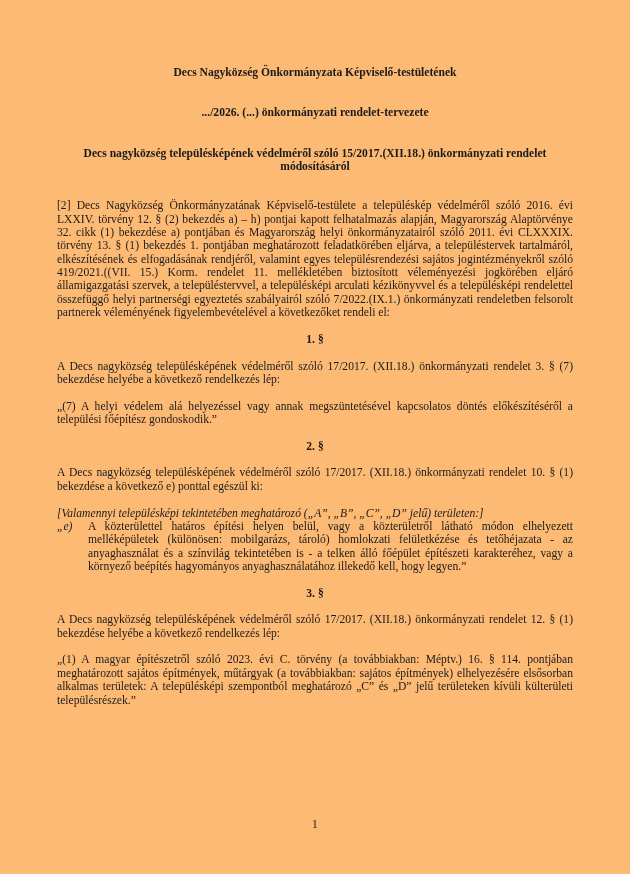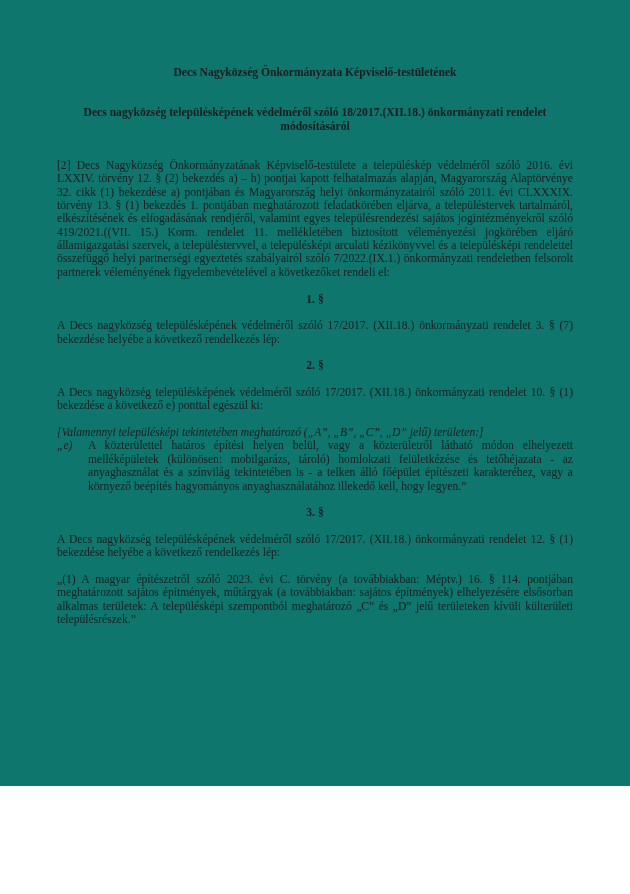--- a/index.html
+++ b/index.html
@@ -3,24 +3,24 @@
 <meta charset="utf-8">
 <style>
   html, body {
     margin: 0;
     padding: 0;
     background: #ffffff;
   }
   .page {
     position: relative;
     width: 630px;
-    height: 786px;
+    height: 874px;
     box-sizing: border-box;
     padding: 66px 57px 16px 57px;
-    background: #0f766e;
+    background: #fdba74;
     font-family: "Liberation Serif", serif;
     font-size: 11.6px;
     line-height: 13.35px;
     color: #1b1b1b;
     overflow: hidden;
   }
   .h-center {
     text-align: center;
     font-weight: bold;
   }
@@ -65,30 +65,32 @@
     text-align: center;
   }
 </style>
 </head>
 <body>
 
 <div class="page">
 
   <div class="h-center org-title">Decs Nagyközség Önkormányzata Képviselő-testületének</div>
 
+  <div class="h-center decree-number">.../2026. (...) önkormányzati rendelet-tervezete</div>
 
-  <div class="h-center decree-subject">Decs nagyközség településképének védelméről szóló 18/2017.(XII.18.) önkormányzati rendelet módosításáról</div>
+  <div class="h-center decree-subject">Decs nagyközség településképének védelméről szóló 15/2017.(XII.18.) önkormányzati rendelet módosításáról</div>
 
 
   <div class="para">[2] Decs Nagyközség Önkormányzatának Képviselő-testülete a településkép védelméről szóló 2016. évi LXXIV. törvény 12. § (2) bekezdés a) – h) pontjai kapott felhatalmazás alapján, Magyarország Alaptörvénye 32. cikk (1) bekezdése a) pontjában és Magyarország helyi önkormányzatairól szóló 2011. évi CLXXXIX. törvény 13. § (1) bekezdés 1. pontjában meghatározott feladatkörében eljárva, a településtervek tartalmáról, elkészítésének és elfogadásának rendjéről, valamint egyes településrendezési sajátos jogintézményekről szóló 419/2021.((VII. 15.) Korm. rendelet 11. mellékletében biztosított véleményezési jogkörében eljáró államigazgatási szervek, a településtervvel, a településképi arculati kézikönyvvel és a településképi rendelettel összefüggő helyi partnerségi egyeztetés szabályairól szóló 7/2022.(IX.1.) önkormányzati rendeletben felsorolt partnerek véleményének figyelembevételével a következőket rendeli el:</div>
 
   <div class="sec-head">1. §</div>
 
   <div class="para">A Decs nagyközség településképének védelméről szóló 17/2017. (XII.18.) önkormányzati rendelet 3. § (7) bekezdése helyébe a következő rendelkezés lép:</div>
 
+  <div class="quote">„(7) A helyi védelem alá helyezéssel vagy annak megszüntetésével kapcsolatos döntés előkészítéséről a települési főépítész gondoskodik.”</div>
 
   <div class="sec-head">2. §</div>
 
   <div class="para">A Decs nagyközség településképének védelméről szóló 17/2017. (XII.18.) önkormányzati rendelet 10. § (1) bekezdése a következő e) ponttal egészül ki:</div>
 
   <div class="scope-note">[Valamennyi településképi tekintetében meghatározó („A”, „B”, „C”, „D” jelű) területen:]</div>
 
   <div class="hang-item">
     <span class="hang-marker">„e)</span>
     <span>A közterülettel határos építési helyen belül, vagy a közterületről látható módon elhelyezett melléképületek (különösen: mobilgarázs, tároló) homlokzati felületkézése és tetőhéjazata - az anyaghasználat és a színvilág tekintetében is - a telken álló főépület építészeti karakteréhez, vagy a környező beépítés hagyományos anyaghasználatához illekedő kell, hogy legyen.”</span>

